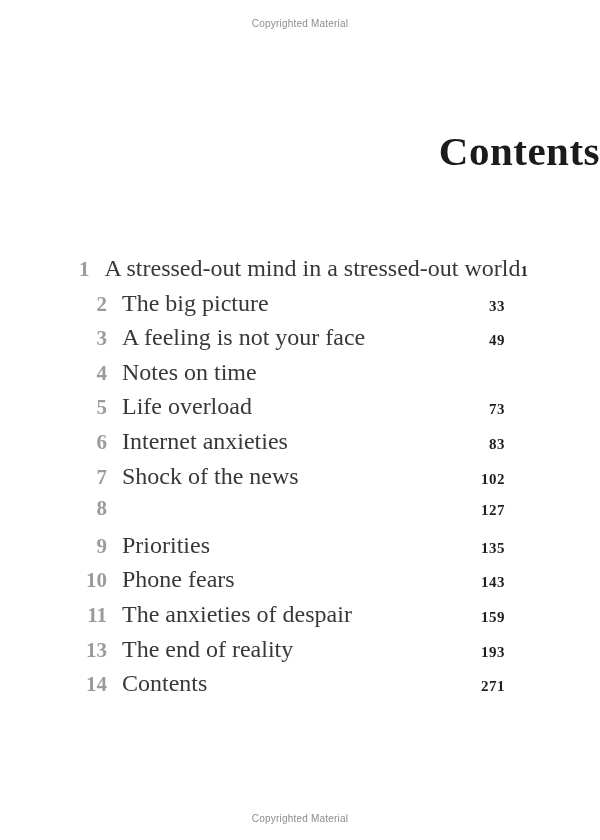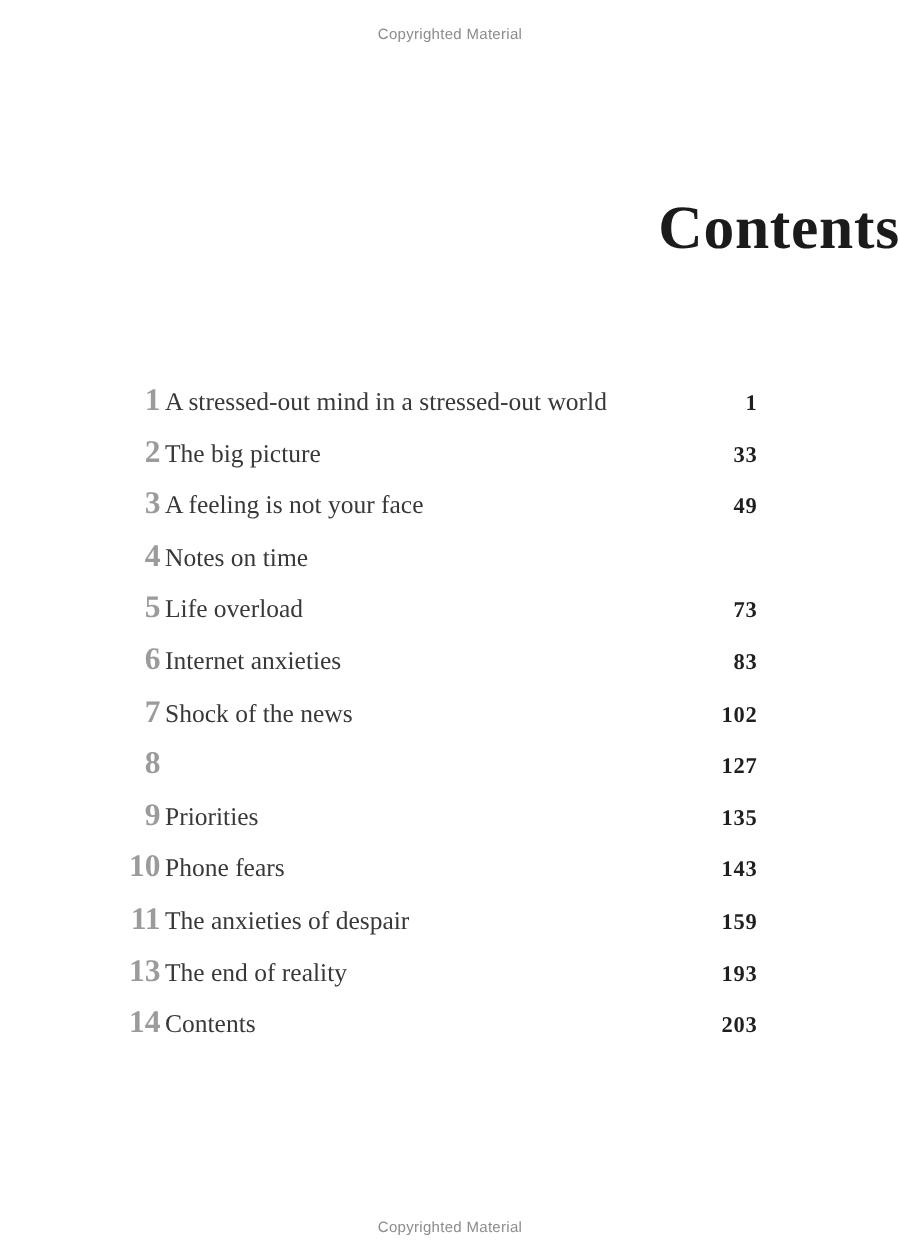--- a/index.html
+++ b/index.html
@@ -52,22 +52,22 @@
     display: block;
     width: 28px;
     text-align: right;
     font-weight: 700;
     font-size: 21px;
     line-height: 1;
     color: #9b9b9b;
   }
   .chapter {
     display: block;
-    margin-left: 3px;
-    font-size: 17px;
+    margin-left: 15px;
+    font-size: 24px;
     line-height: 1;
     color: #383838;
   }
   .pagenum {
     display: block;
     flex: 1;
     text-align: right;
     font-weight: 700;
     font-size: 15px;
     line-height: 1;
@@ -140,18 +140,18 @@
         <span class="pagenum">159</span>
       </div>
       <div class="row">
         <span class="num">13</span>
         <span class="chapter">The end of reality</span>
         <span class="pagenum">193</span>
       </div>
       <div class="row">
         <span class="num">14</span>
         <span class="chapter">Contents</span>
-        <span class="pagenum">203</span>
+        <span class="pagenum">271</span>
       </div>
     </div>
 
   <div class="copyright bottom">Copyrighted Material</div>
 </div>
 
 </body></html>

